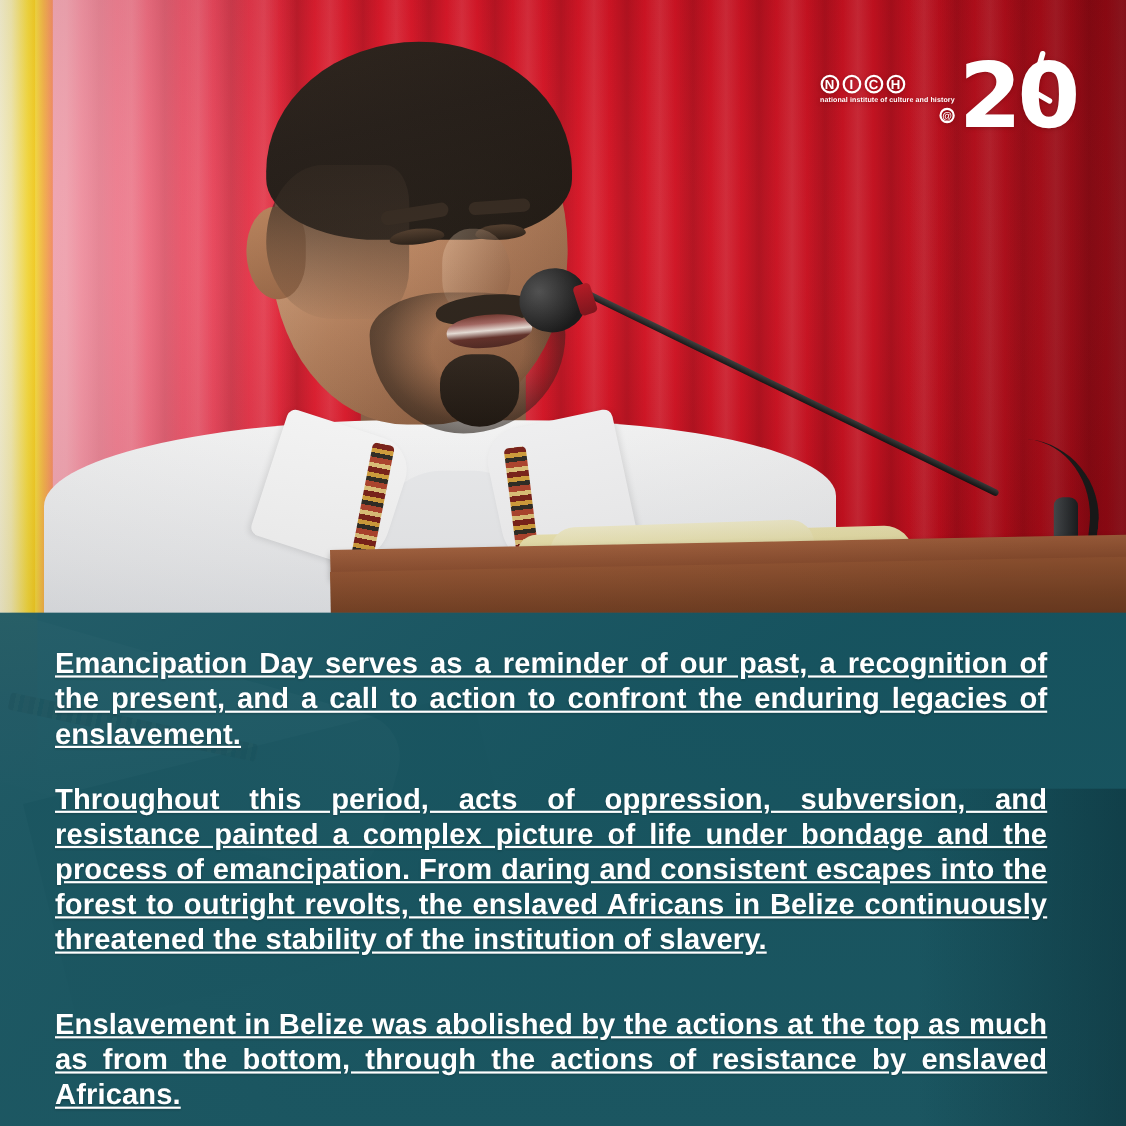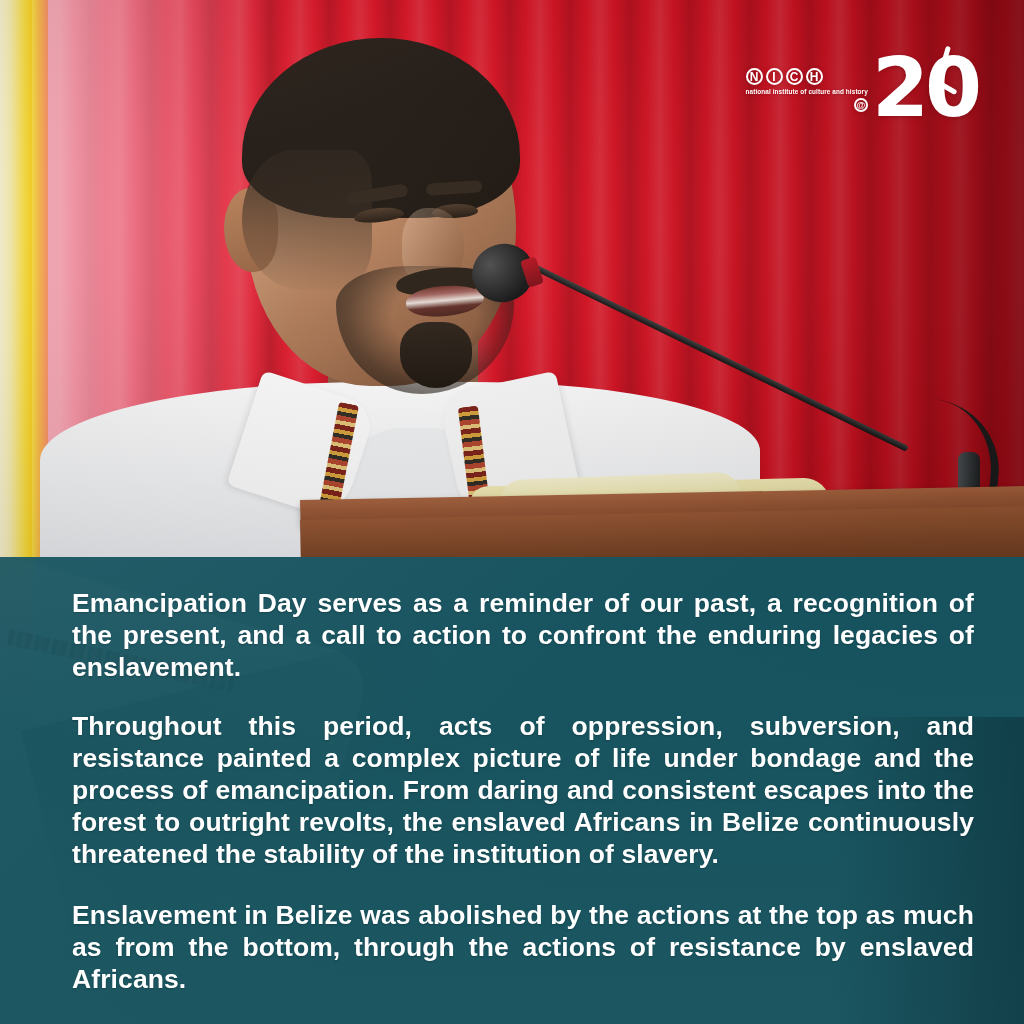--- a/index.html
+++ b/index.html
@@ -318,34 +318,35 @@
   .panel-rainbow{
     position:absolute;left:0;top:0;width:34px;height:160px;
     background:linear-gradient(180deg, rgba(255,220,120,.35), rgba(220,120,120,.22) 50%, rgba(60,140,150,.05));
   }
   .panel-wash{
     position:absolute;inset:0;
     background:linear-gradient(180deg, rgba(21,82,94,.90) 0%, rgba(24,84,95,.93) 45%, rgba(27,86,97,.95) 100%);
   }
 
   .text-wrap{
-    position:absolute;left:72px;top:30px;width:902px;
+    position:absolute;left:50px;top:30px;width:902px;
     color:#ffffff;
+    text-decoration:underline;
   }
   .para{
     font-size:26.5px;
     line-height:1.215;
     font-weight:700;
     text-align:justify;
     margin:0 0 26px 0;
     letter-spacing:.1px;
     text-shadow:0 1px 2px rgba(0,0,0,.22);
   }
   .para:last-child{margin-bottom:4px;}
-  .para.p2{margin-bottom:28px;}
+  .para.p2{margin-bottom:44px;}
 </style>
 </head>
 <body>
 
 <div class="poster">
 
   <div class="photo">
     <div class="curtain"></div>
     <div class="curtain-light"></div>
     <div class="curtain-dark"></div>

